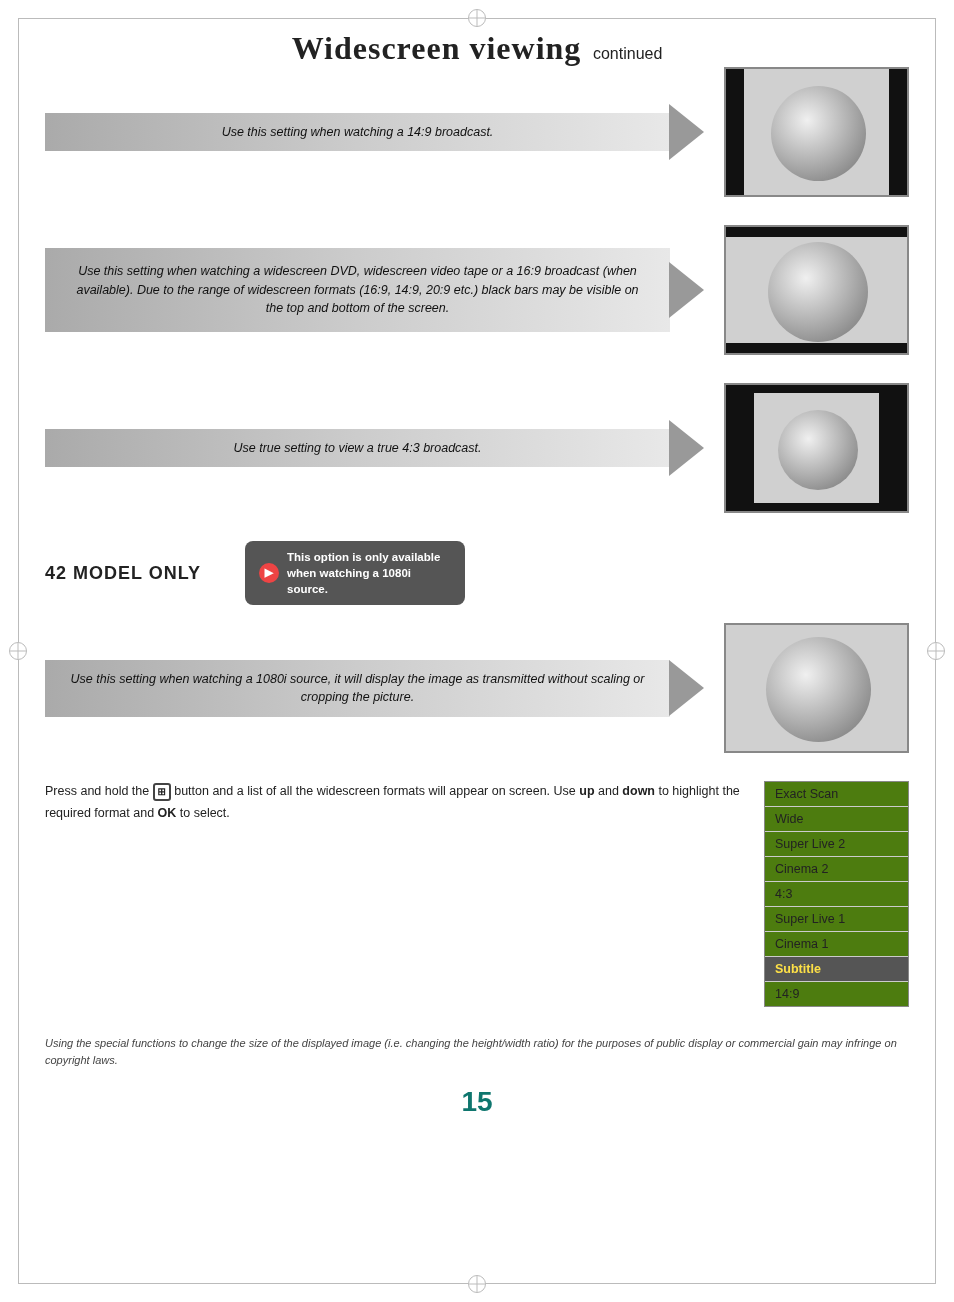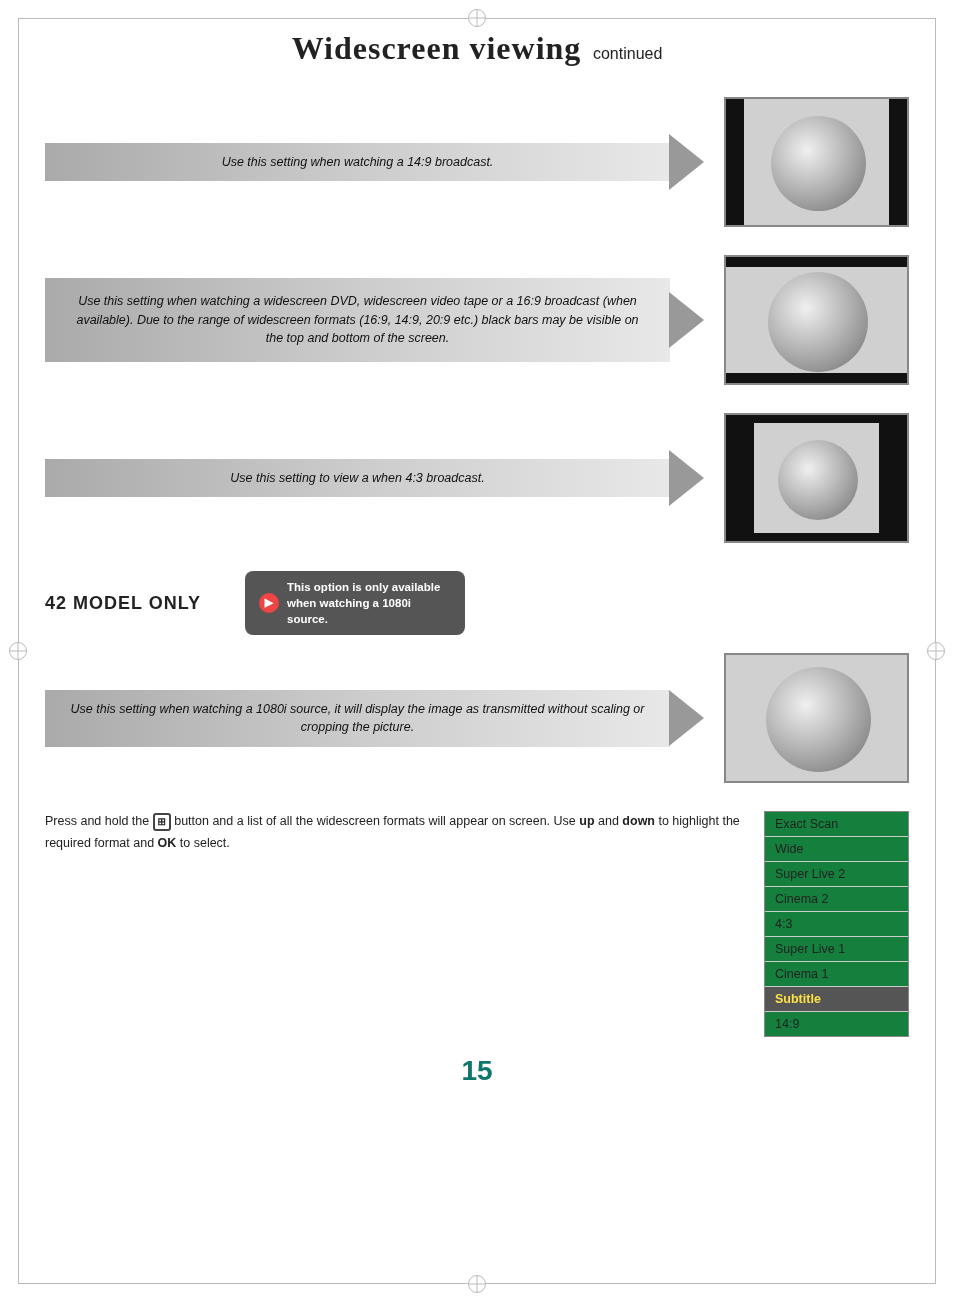--- a/index.html
+++ b/index.html
@@ -42,21 +42,20 @@
     .reg-mark::after { height: 1px; width: 100%; top: 50%; transform: translateY(-50%); }
 
     .content {
       padding: 30px 45px 30px 45px;
       position: relative;
     }
 
     
     .page-title {
       text-align: center;
-      margin-bottom: 30px;
     }
     .page-title .main-title {
       font-size: 32px;
       font-weight: bold;
       font-family: Georgia, 'Times New Roman', serif;
       letter-spacing: 1px;
     }
     .page-title .continued {
       font-size: 16px;
       font-weight: normal;
@@ -212,21 +211,21 @@
 
     
     .format-list {
       border: 1px solid #888;
       min-width: 145px;
       font-size: 12.5px;
     }
     .format-item {
       padding: 5px 10px;
       border-bottom: 1px solid #ccc;
-      background: #15803d;
+      background: #4d7c0f;
     }
     .format-item:last-child { border-bottom: none; }
     .format-item.highlighted {
       background: #555;
       color: #fde047;
       font-weight: bold;
     }
 
     
     .copyright-note {
@@ -294,21 +293,21 @@
     <div class="tv-screen screen-2">
       <div class="tv-black-bar-top"></div>
       <div class="tv-black-bar-bottom"></div>
       <div class="sphere"></div>
     </div>
   </div>
 
   <div class="section-row">
     <div class="arrow-label-container">
       <div class="arrow-label-box">
-        <em>Use this setting to view a when 4:3 broadcast.</em>
+        <em>Use true setting to view a true 4:3 broadcast.</em>
       </div>
       <div class="arrow-right"></div>
     </div>
     <div class="tv-screen screen-3">
       <div class="tv-black-bar-left"></div>
       <div class="tv-black-bar-right"></div>
       <div class="tv-black-bar-top"></div>
       <div class="tv-black-bar-bottom"></div>
       <div class="sphere"></div>
     </div>
@@ -345,16 +344,19 @@
         <div class="format-item">Super Live 2</div>
         <div class="format-item">Cinema 2</div>
         <div class="format-item">4:3</div>
         <div class="format-item">Super Live 1</div>
         <div class="format-item">Cinema 1</div>
         <div class="format-item highlighted">Subtitle</div>
         <div class="format-item">14:9</div>
       </div>
   </div>
 
+  <div class="copyright-note">
+    <em>Using the special functions to change the size of the displayed image (i.e. changing the height/width ratio) for the purposes of public display or commercial gain may infringe on copyright laws.</em>
+  </div>
 
   <div class="page-number">15</div>
 
 </div>
 
 </body></html>

